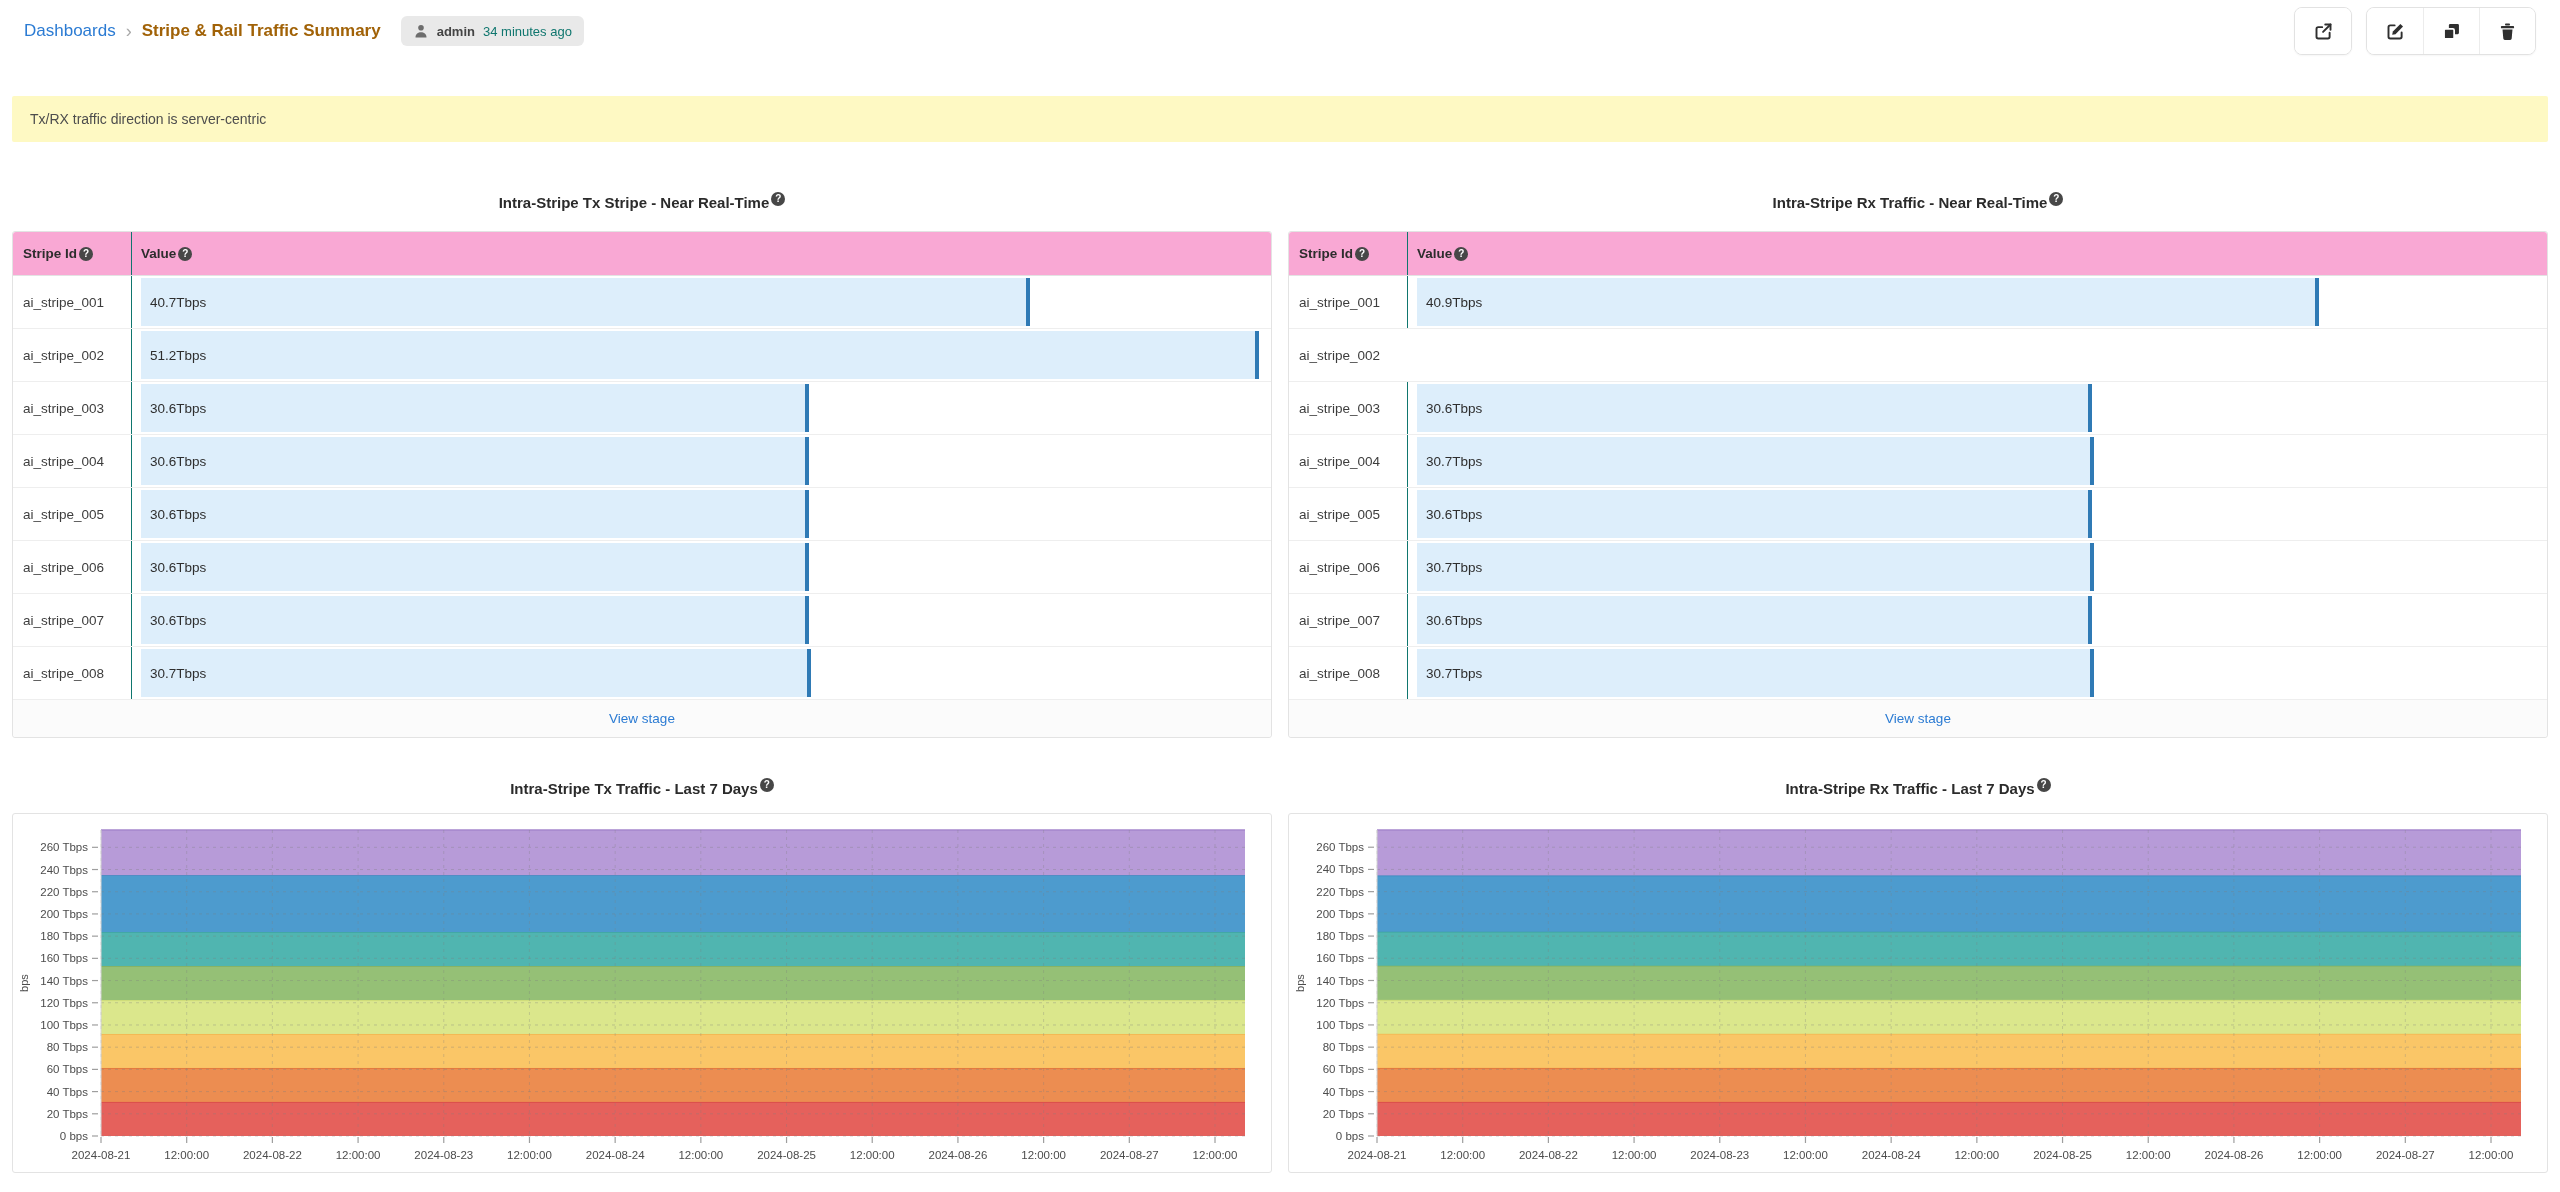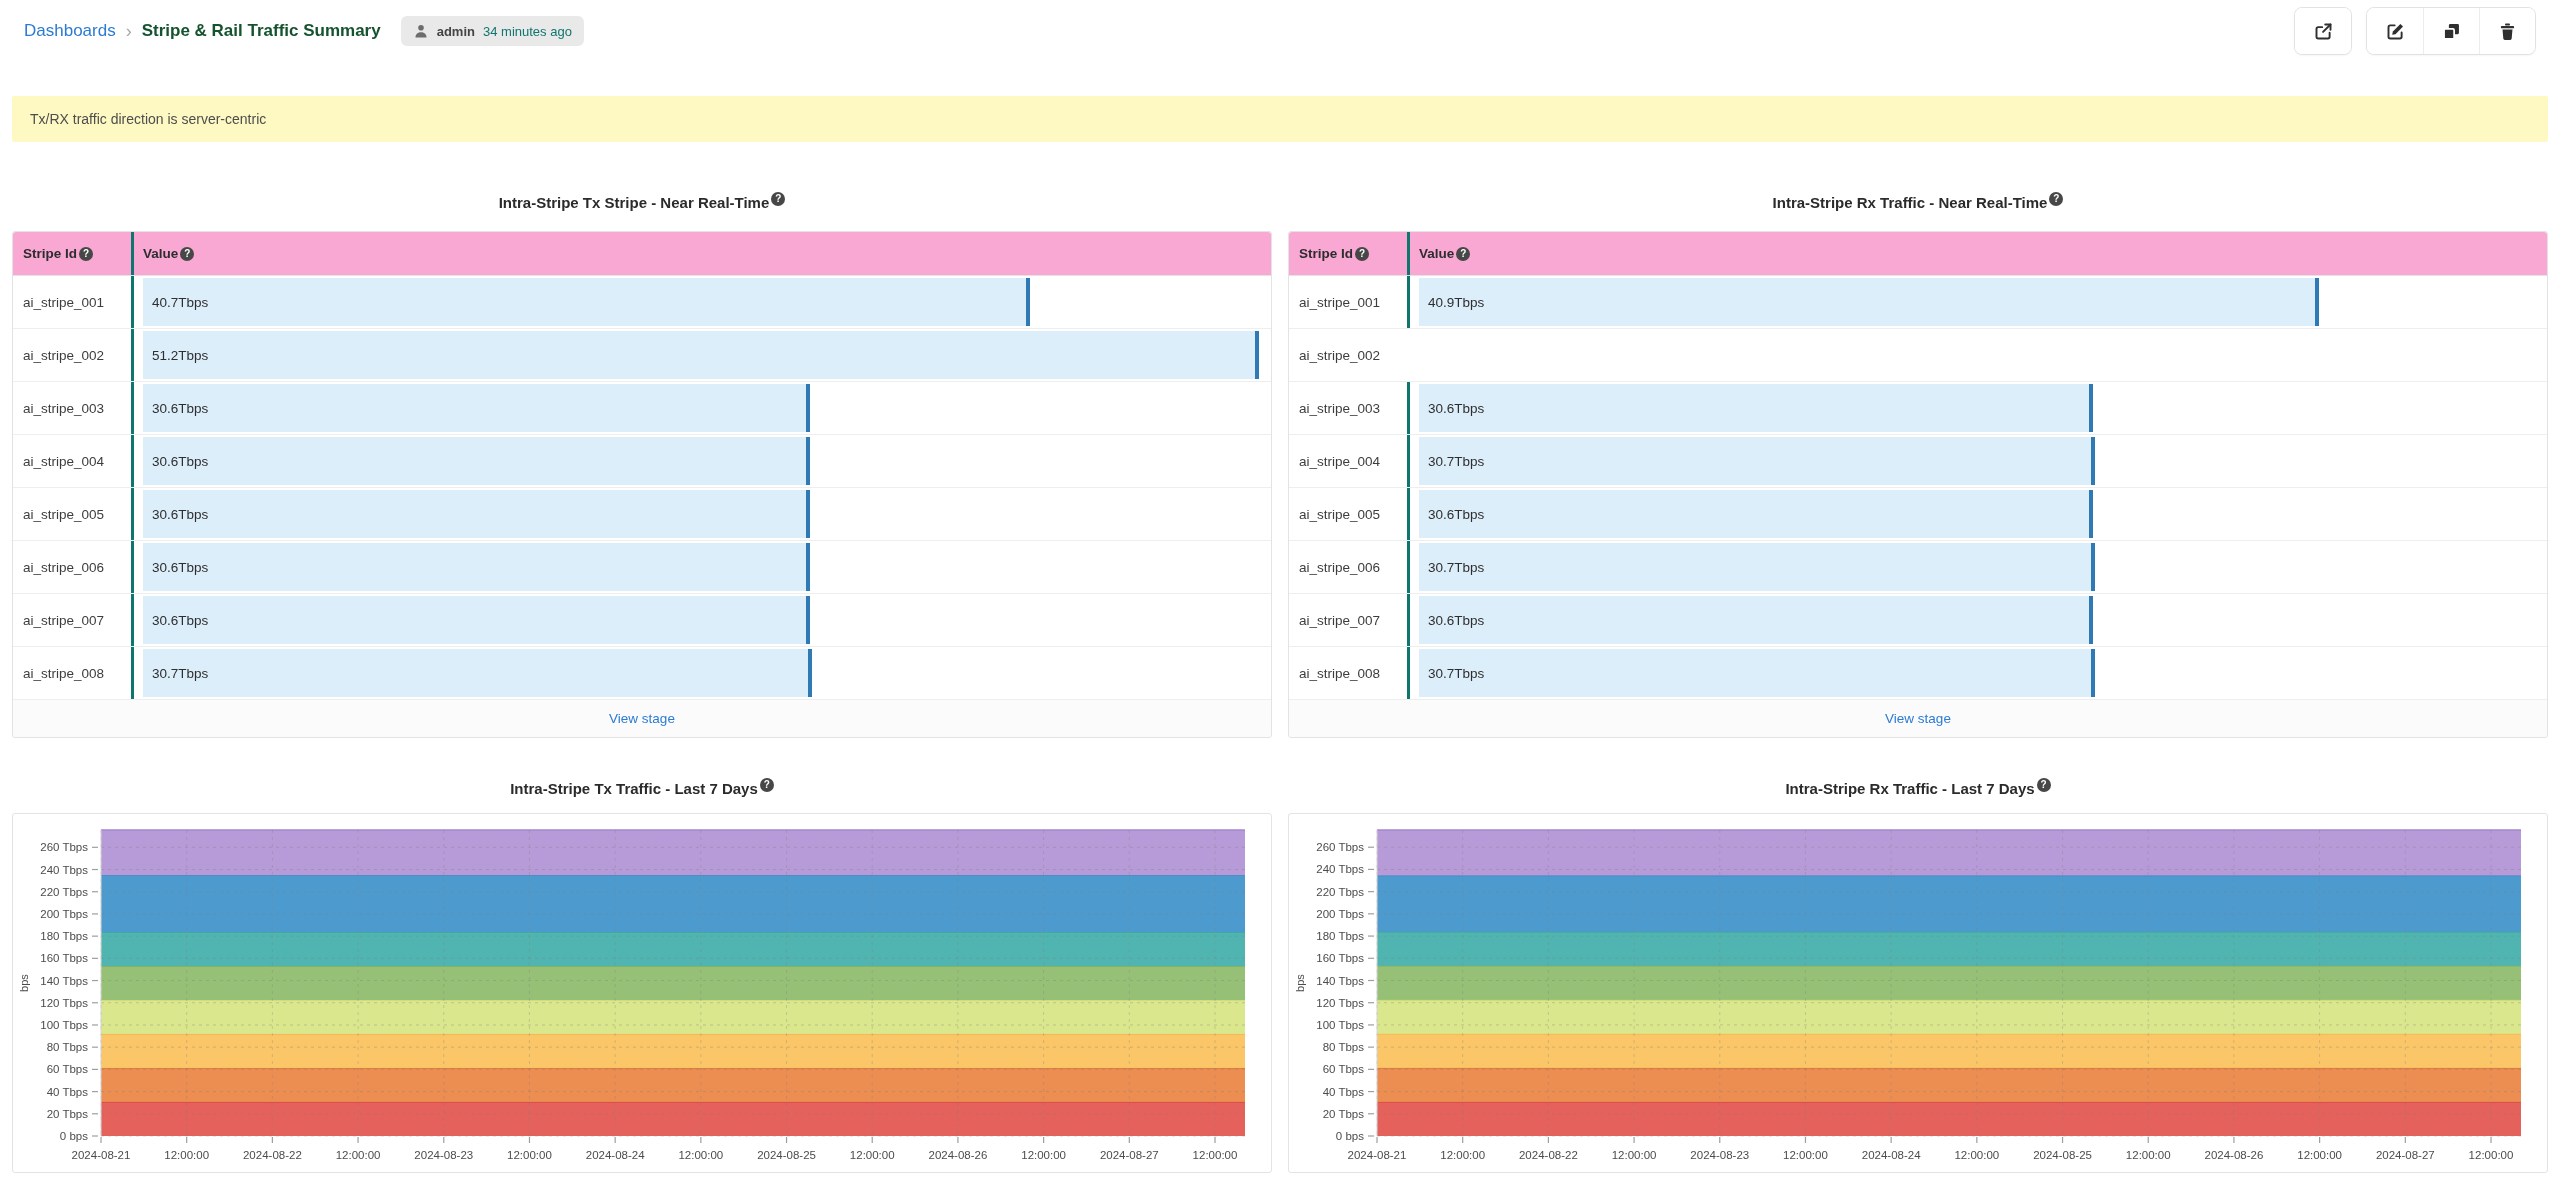--- a/index.html
+++ b/index.html
@@ -3,21 +3,21 @@
 <meta charset="utf-8">
 <style>
   * { margin:0; padding:0; box-sizing:border-box; }
   html,body { width:2560px; height:1192px; background:#ffffff; overflow:hidden;
     font-family:"Liberation Sans","DejaVu Sans",sans-serif; color:#2b2b2b; }
 
   
   .topbar { height:62px; display:flex; align-items:center; padding:0 24px; }
   .crumb-link { color:#2b7bd3; font-size:17px; text-decoration:none; cursor:pointer; }
   .crumb-sep { color:#a8a8a8; font-size:18px; margin:0 10px; }
-  .page-title { font-size:17px; font-weight:bold; color:#14532d; }
+  .page-title { font-size:17px; font-weight:bold; color:#a16207; }
   .meta-badge { display:flex; align-items:center; gap:8px; background:#e9e9e9;
     border-radius:6px; padding:7px 12px; margin-left:20px; font-size:13px; }
   .meta-badge .owner { color:#444; font-weight:bold; }
   .meta-badge .when { color:#0f766e; }
   .topbar-actions { margin-left:auto; display:flex; gap:14px; }
   .btn-group { display:flex; border:1px solid #e2e2e2; border-radius:8px; background:#fff;
     box-shadow:0 1px 2px rgba(0,0,0,0.04); overflow:hidden; }
   .icon-btn { width:56px; height:46px; display:flex; align-items:center; justify-content:center;
     background:#fff; border:none; cursor:pointer; }
   .btn-group .icon-btn + .icon-btn { border-left:1px solid #ececec; }
@@ -38,21 +38,21 @@
     background:#474747; color:#fff; font-size:10px; font-weight:bold; line-height:14px;
     text-align:center; vertical-align:super; margin-left:2px; cursor:pointer; }
 
   
   .table-panel { border:1px solid #e3e3e3; border-radius:3px; background:#fff; }
   .t-head { display:flex; background:#f9a8d4; border-bottom:1px solid #e3e3e3;
     border-radius:3px 3px 0 0; height:44px; align-items:center; }
   .t-row { display:flex; height:53px; align-items:center; border-bottom:1px solid #eeeeee; }
   .col-id { width:118px; flex:0 0 118px; padding-left:10px; font-size:13.5px; color:#3d3d3d;
     height:100%; display:flex; align-items:center; }
-  .col-val { flex:1; border-left:3px solid #0f766e; height:100%; display:flex;
+  .col-val { flex:1; border-left:1px solid #0f766e; height:100%; display:flex;
     align-items:center; padding:0 12px 0 9px; position:relative; }
   .t-head .col-id, .t-head .col-val { font-weight:bold; font-size:13.5px; color:#2d2d2d; }
   .gauge-track { position:relative; width:100%; height:48px; }
   .gauge-fill { position:absolute; left:0; top:0; height:100%; background:#ddeefb; }
   .gauge-cap { position:absolute; top:0; height:100%; width:4px; background:#2f7ab5; }
   .gauge-label { position:absolute; left:9px; top:0; height:100%; display:flex;
     align-items:center; font-size:13.5px; color:#2e2e2e; }
   .t-foot { height:37px; display:flex; align-items:center; justify-content:center;
     background:#fbfbfb; border-radius:0 0 3px 3px; }
   .view-link { color:#2b7bd3; font-size:13.5px; text-decoration:none; cursor:pointer; }

